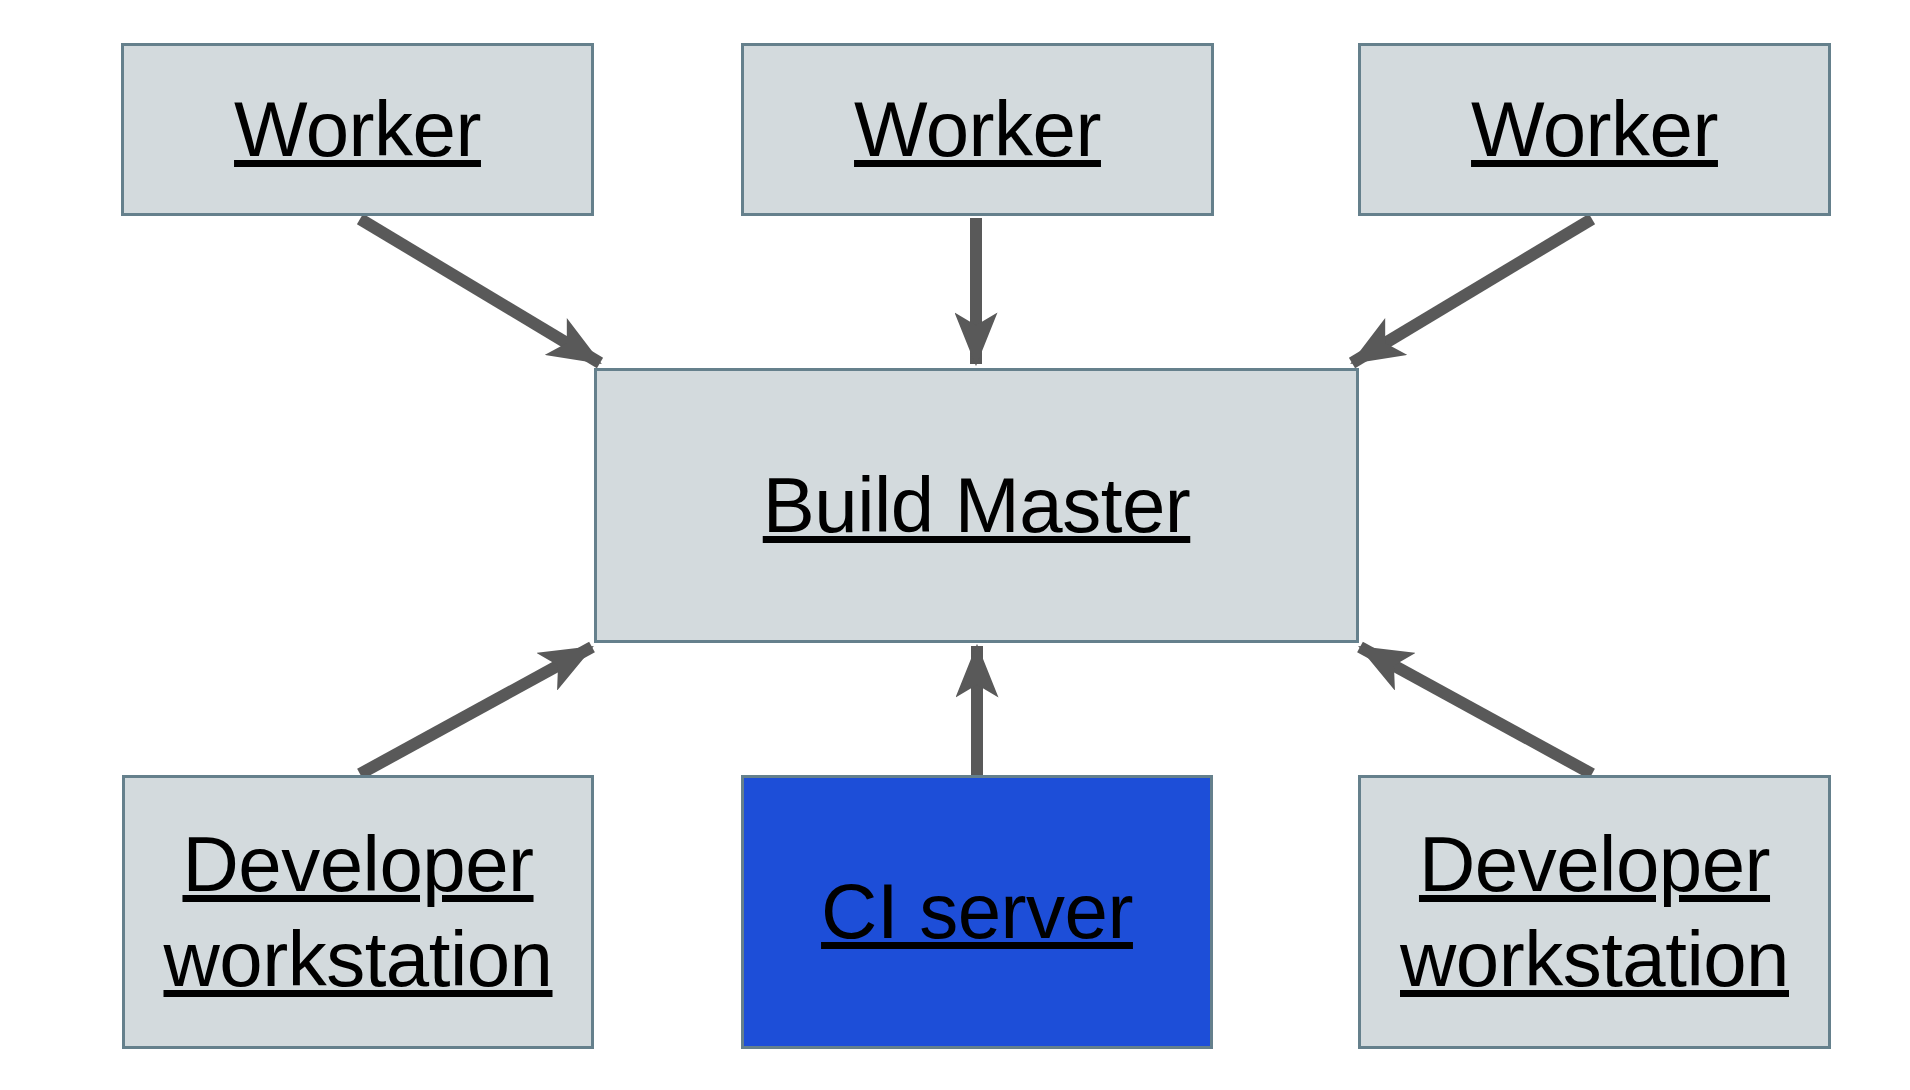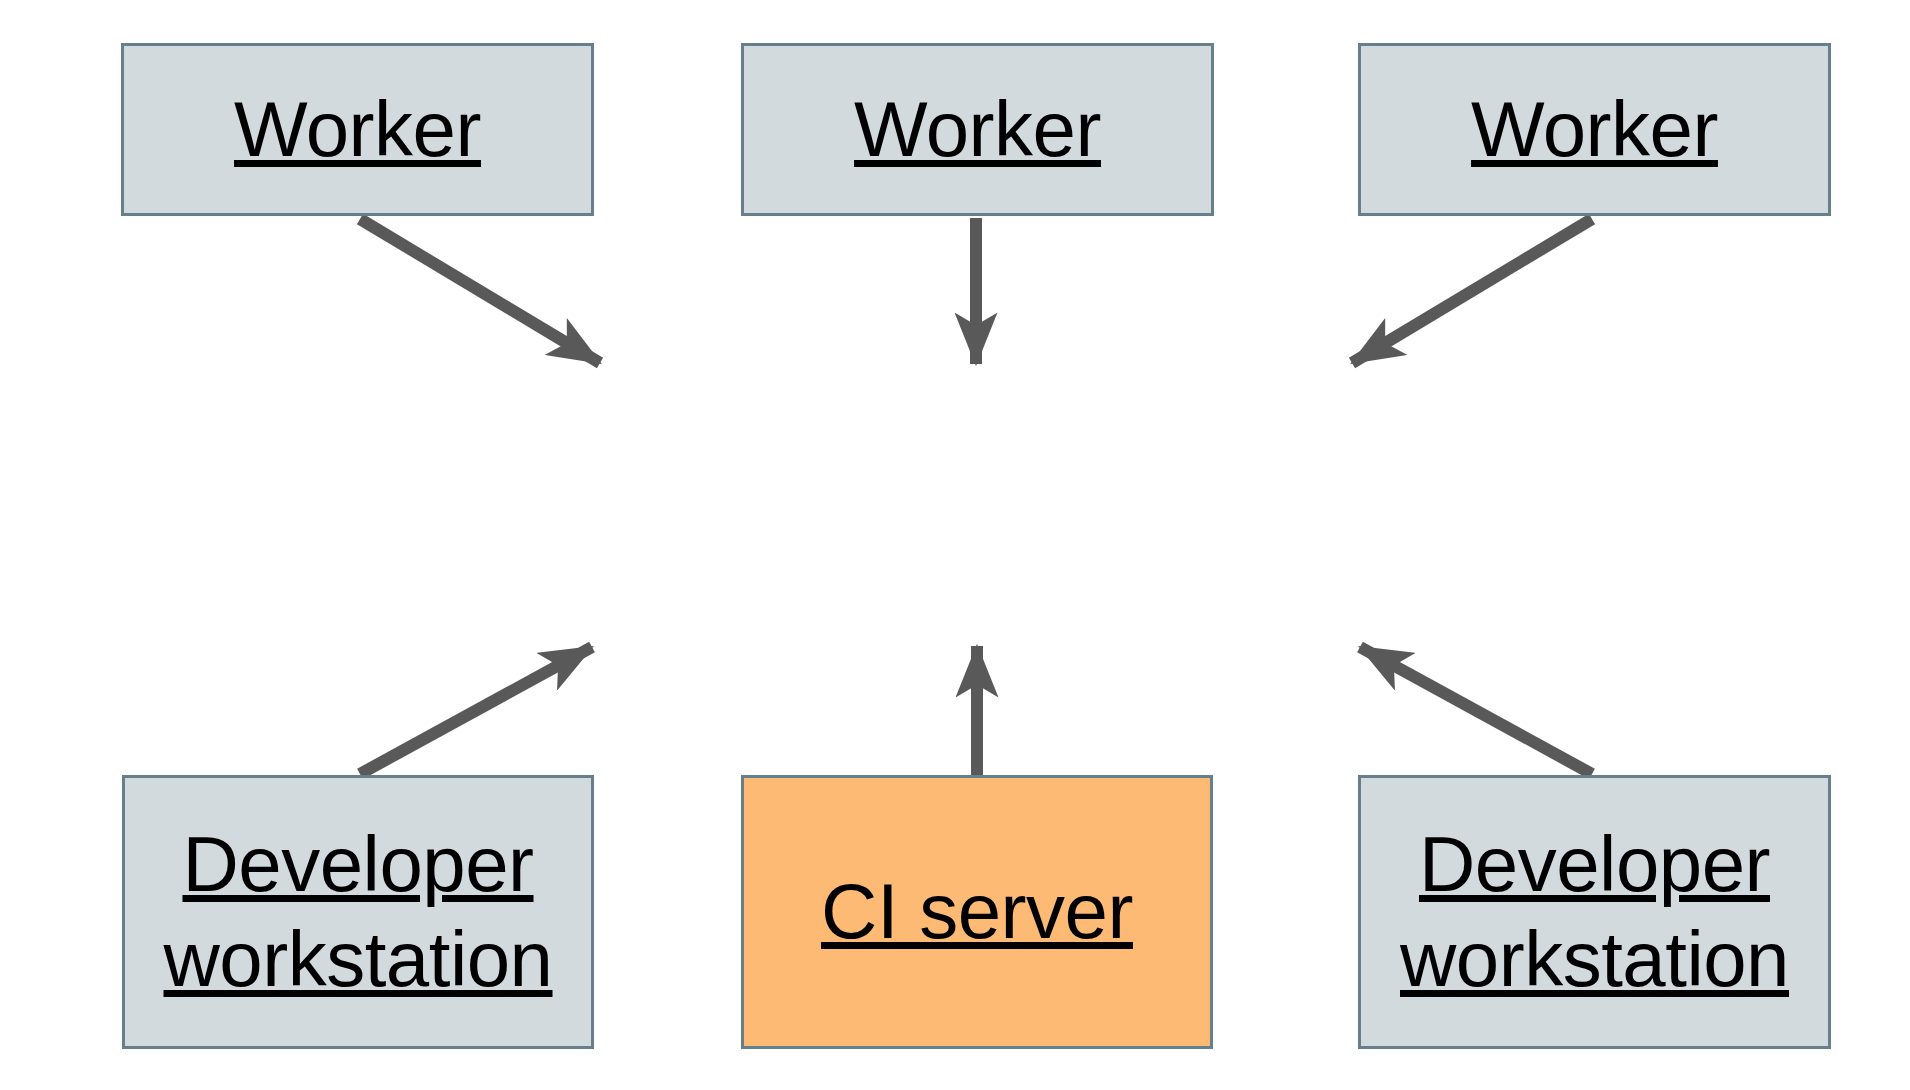--- a/index.html
+++ b/index.html
@@ -73,26 +73,29 @@
   </div>
 
   <div class="node n-worker-2" style="background: rgb(211, 218, 221); border-color: rgb(101, 128, 140); color: rgb(0, 0, 0);">
     <span>Worker</span>
   </div>
 
   <div class="node n-worker-3" style="background: rgb(211, 218, 221); border-color: rgb(101, 128, 140); color: rgb(0, 0, 0);">
     <span>Worker</span>
   </div>
 
+  <div class="node n-build-master" style="background: rgb(211, 218, 221); border-color: rgb(101, 128, 140); color: rgb(0, 0, 0);">
+    <span>Build Master</span>
+  </div>
 
   <div class="node n-dev-left" style="background: rgb(211, 218, 221); border-color: rgb(101, 128, 140); color: rgb(0, 0, 0);">
     <span>Developer workstation</span>
   </div>
 
-  <div class="node n-ci-server" style="background: #fdba74; border-color: rgb(101, 128, 140); color: rgb(0, 0, 0);">
+  <div class="node n-ci-server" style="background: #1d4ed8; border-color: rgb(101, 128, 140); color: rgb(0, 0, 0);">
     <span>CI server</span>
   </div>
 
   <div class="node n-dev-right" style="background: rgb(211, 218, 221); border-color: rgb(101, 128, 140); color: rgb(0, 0, 0);">
     <span>Developer workstation</span>
   </div>
 
 </div>
 
 </body></html>

